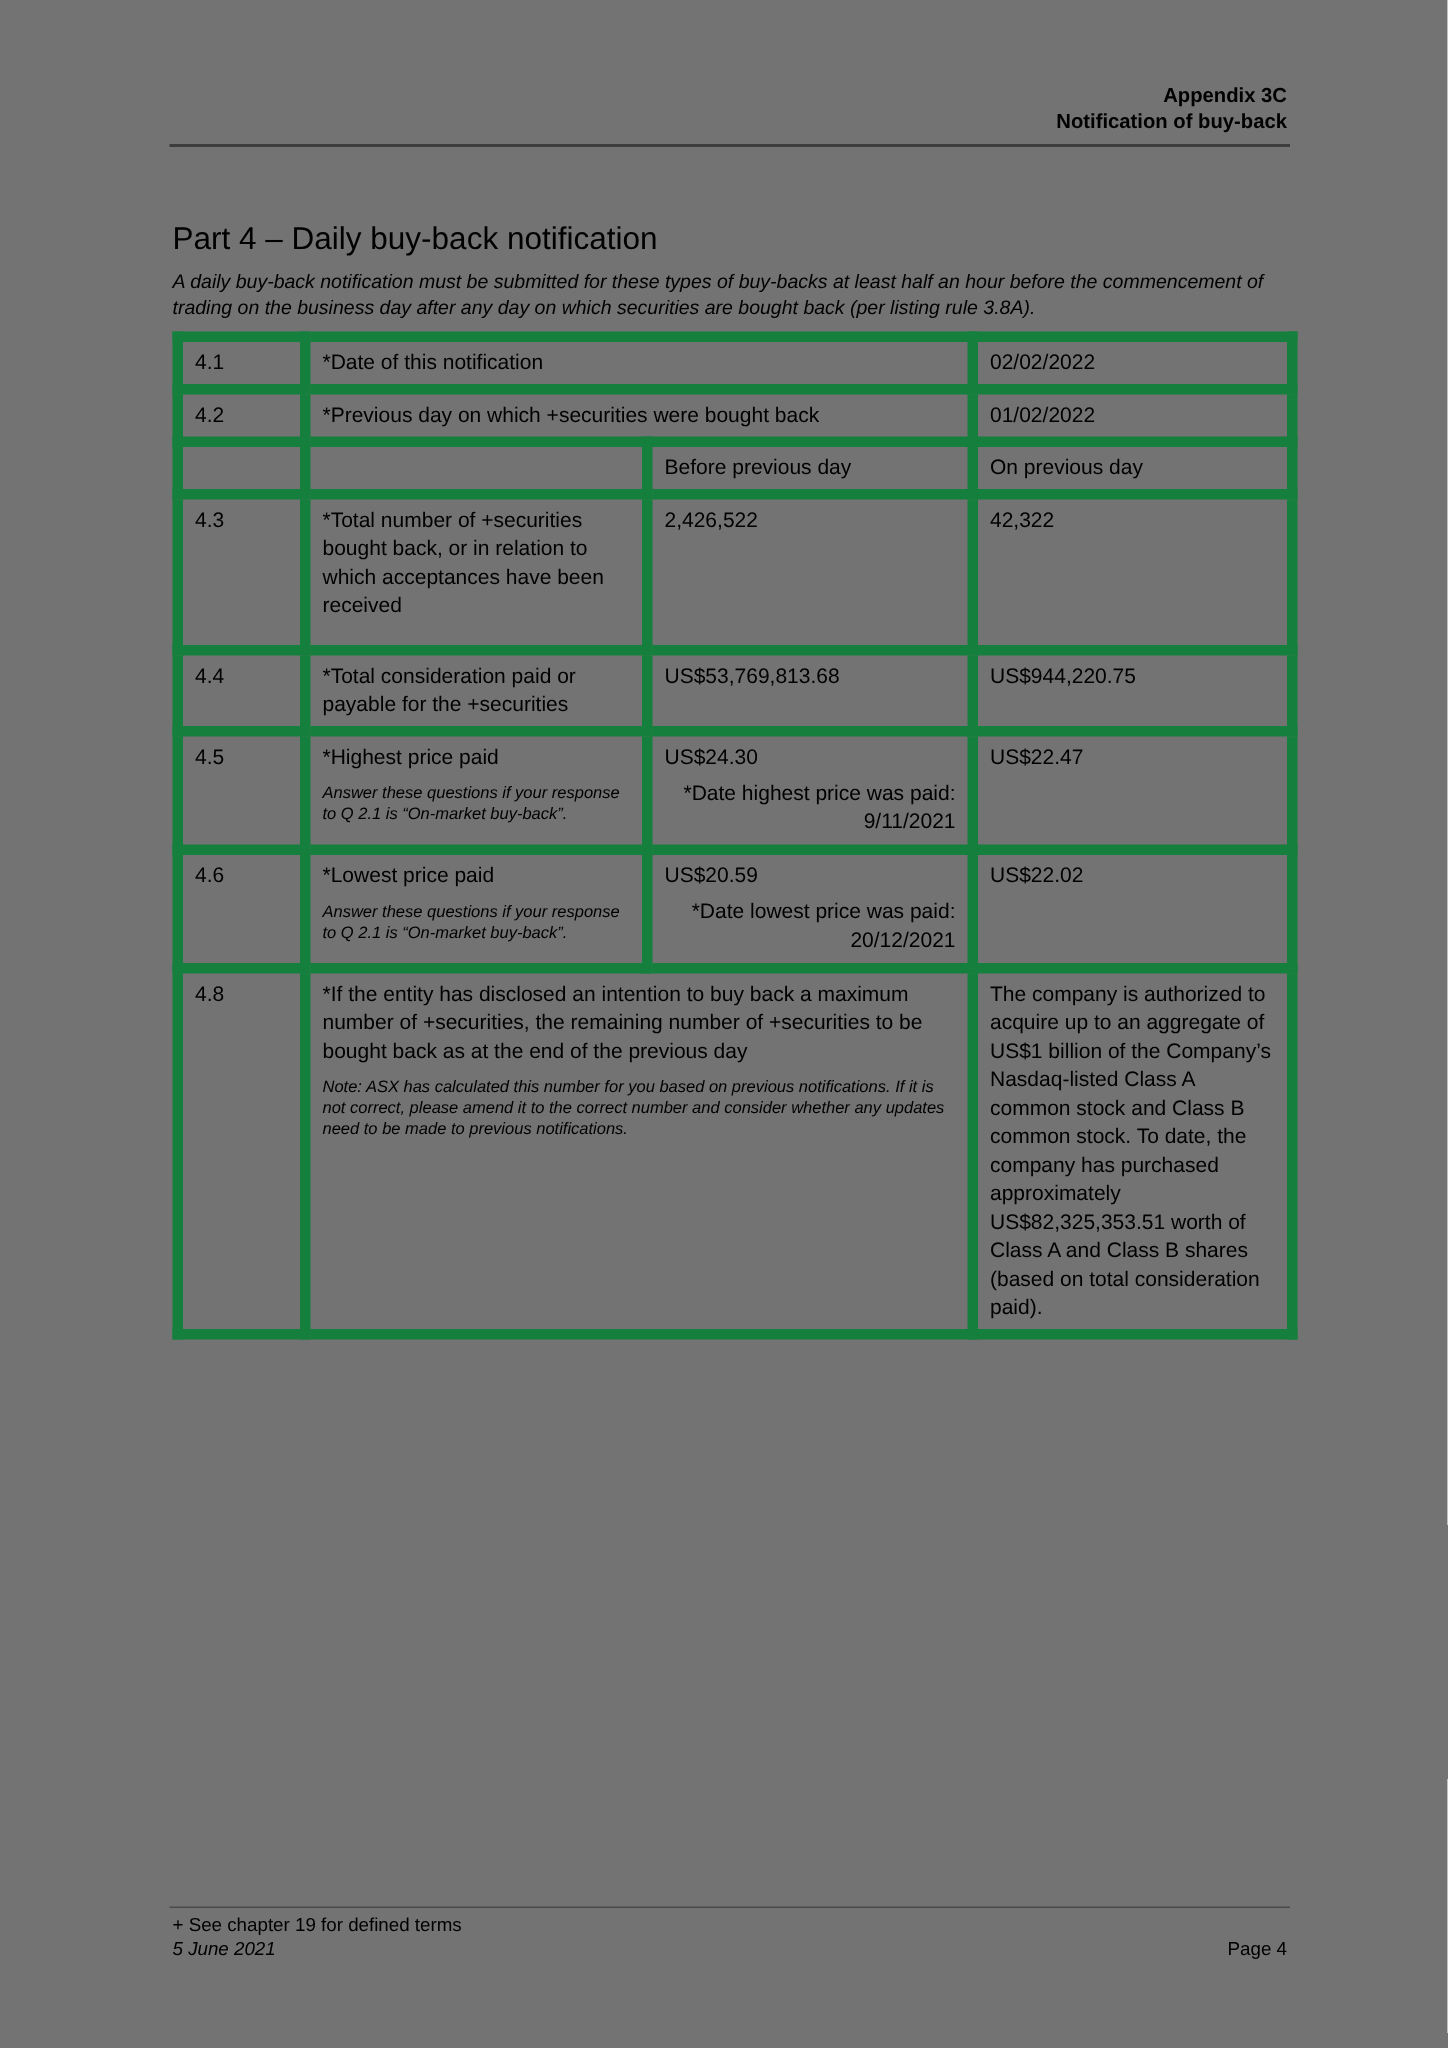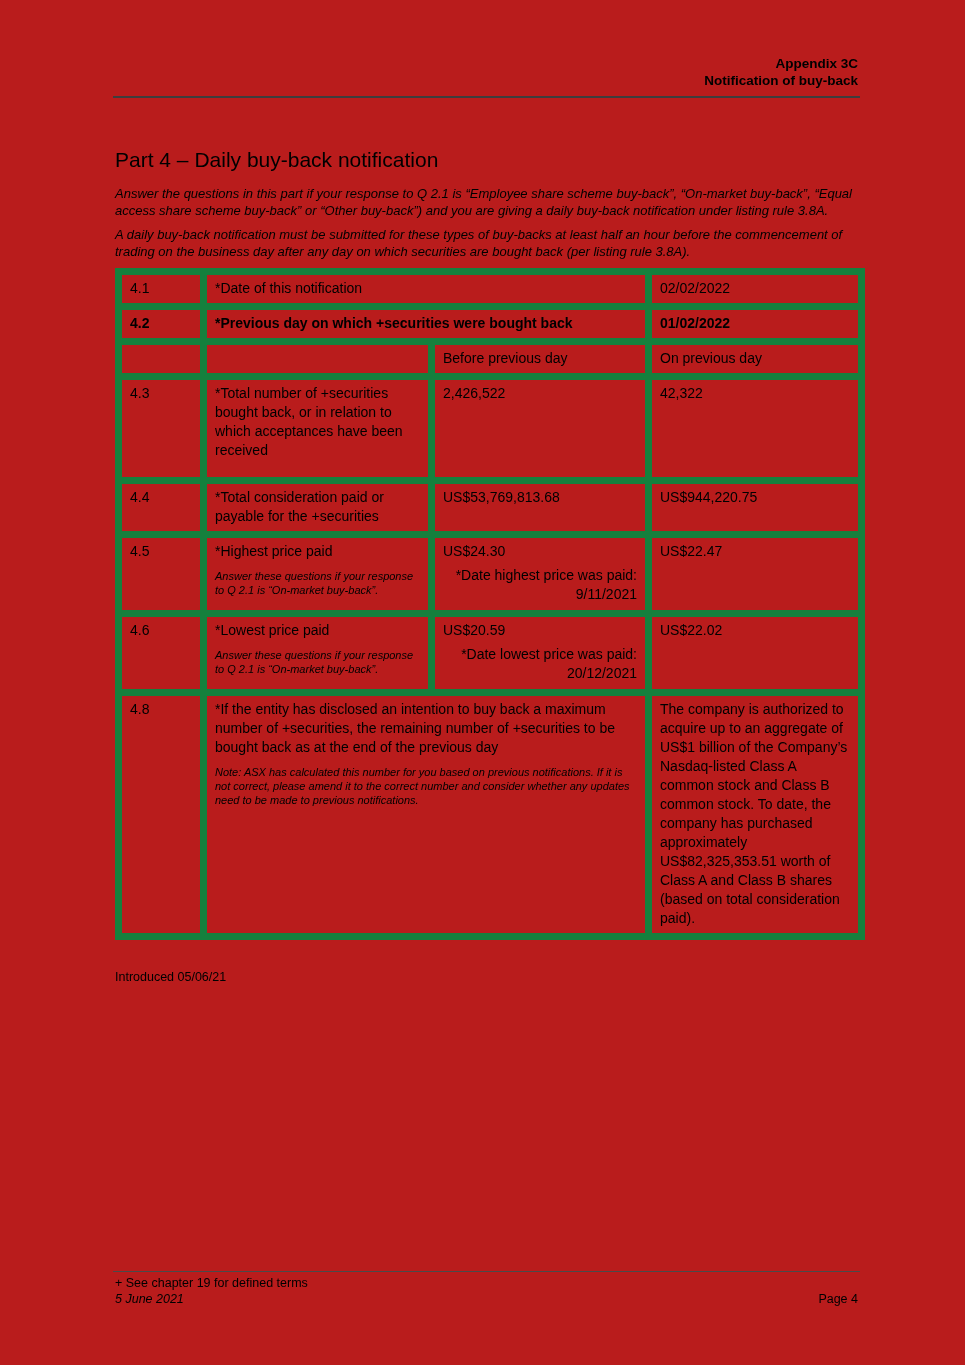--- a/index.html
+++ b/index.html
@@ -5,21 +5,21 @@
   * { margin:0; padding:0; box-sizing:border-box; }
   html,body { background:#ffffff; }
   body {
     width:965px; height:1365px;
     font-family:"Liberation Sans", sans-serif;
     color:#000;
   }
   .page {
     position:relative;
     width:965px; height:1365px;
-    background:#b91c1c;
+    background:#737373;
     overflow:hidden;
   }
   
   .doc-header {
     position:absolute; top:55px; left:115px; width:743px;
     text-align:right; font-weight:bold; font-size:13.5px; line-height:17px;
   }
   .header-rule {
     position:absolute; top:96px; left:113px; width:747px;
     height:2px; background:#3d3d3d;
@@ -46,21 +46,21 @@
   .buyback-table col.c3 { width:217px; }
   .buyback-table col.c4 { width:213px; }
   .buyback-table td {
     border:7px solid #15803d;
     vertical-align:top;
     padding:4px 8px 5px 8px;
     line-height:19px;
     margin-top:14px;
   }
   tr.r-41 { height:30px; }
-  tr.r-42 { height:14px;font-weight:bold; }
+  tr.r-42 { height:14px; }
   tr.r-head { height:29px; }
   tr.r-43 { height:104px; }
   tr.r-44 { height:48px; }
   tr.r-45 { height:79px; }
   tr.r-46 { height:79px; }
   tr.r-48 { height:202px; }
   .col-head { font-weight:normal; }
   .cell-note {
     font-style:italic; font-size:11px; line-height:14px; margin-top:8px;
   }
@@ -88,21 +88,20 @@
   <div class="doc-header">
     <div>Appendix 3C</div>
     <div>Notification of buy-back</div>
   </div>
   <div class="header-rule"></div>
 
   <div class="content">
 
     <h1 class="part-title">Part 4 – Daily buy-back notification</h1>
 
-    <p class="intro first">Answer the questions in this part if your response to Q 2.1 is “Employee share scheme buy-back”, “On-market buy-back”, “Equal access share scheme buy-back” or “Other buy-back”) and you are giving a daily buy-back notification under listing rule 3.8A.</p>
     <p class="intro second">A daily buy-back notification must be submitted for these types of buy-backs at least half an hour before the commencement of trading on the business day after any day on which securities are bought back (per listing rule 3.8A).</p>
 
     <table class="buyback-table">
       <colgroup>
           <col class="c1">
           <col class="c2">
           <col class="c3">
           <col class="c4">
         </colgroup>
 
@@ -171,21 +170,20 @@
         <td colspan="2">
           <div>*If the entity has disclosed an intention to buy back a maximum number of +securities, the remaining number of +securities to be bought back as at the end of the previous day</div>
           <div class="cell-note">Note: ASX has calculated this number for you based on previous notifications. If it is not correct, please amend it to the correct number and consider whether any updates need to be made to previous notifications.</div>
         </td>
         <td>The company is authorized to acquire up to an aggregate of US$1 billion of the Company’s Nasdaq-listed Class A common stock and Class B common stock. To date, the company has purchased approximately US$82,325,353.51 worth of Class A and Class B shares (based on total consideration paid).</td>
       </tr>
 
     </tbody>
       </table>
 
-    <p class="introduced">Introduced 05/06/21</p>
 
   </div>
 
   <div class="footer-rule"></div>
   <div class="footer">
     <div>
       <div>+ See chapter 19 for defined terms</div>
       <div class="footer-date">5 June 2021</div>
     </div>
     <div>Page 4</div>

